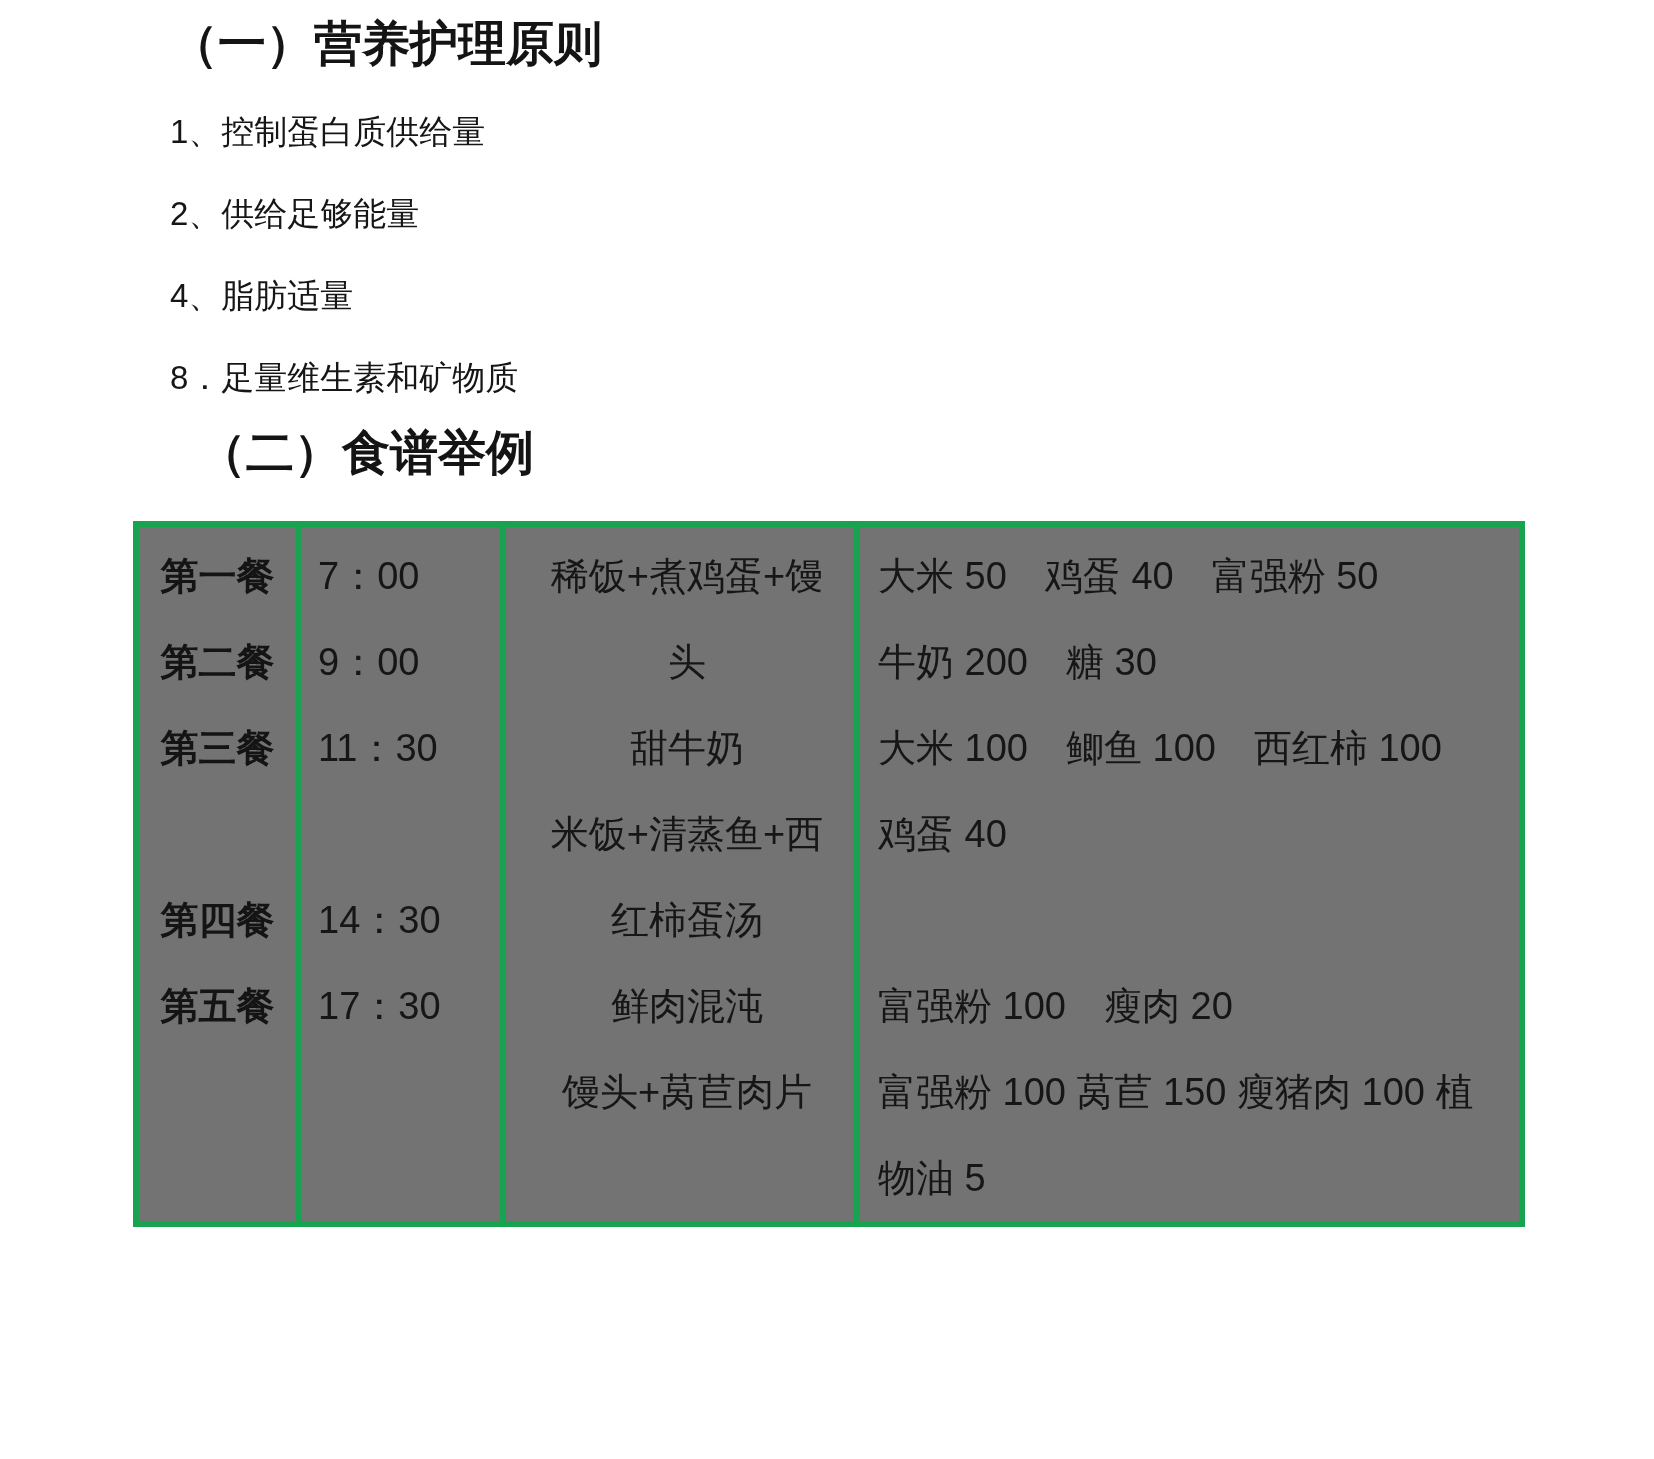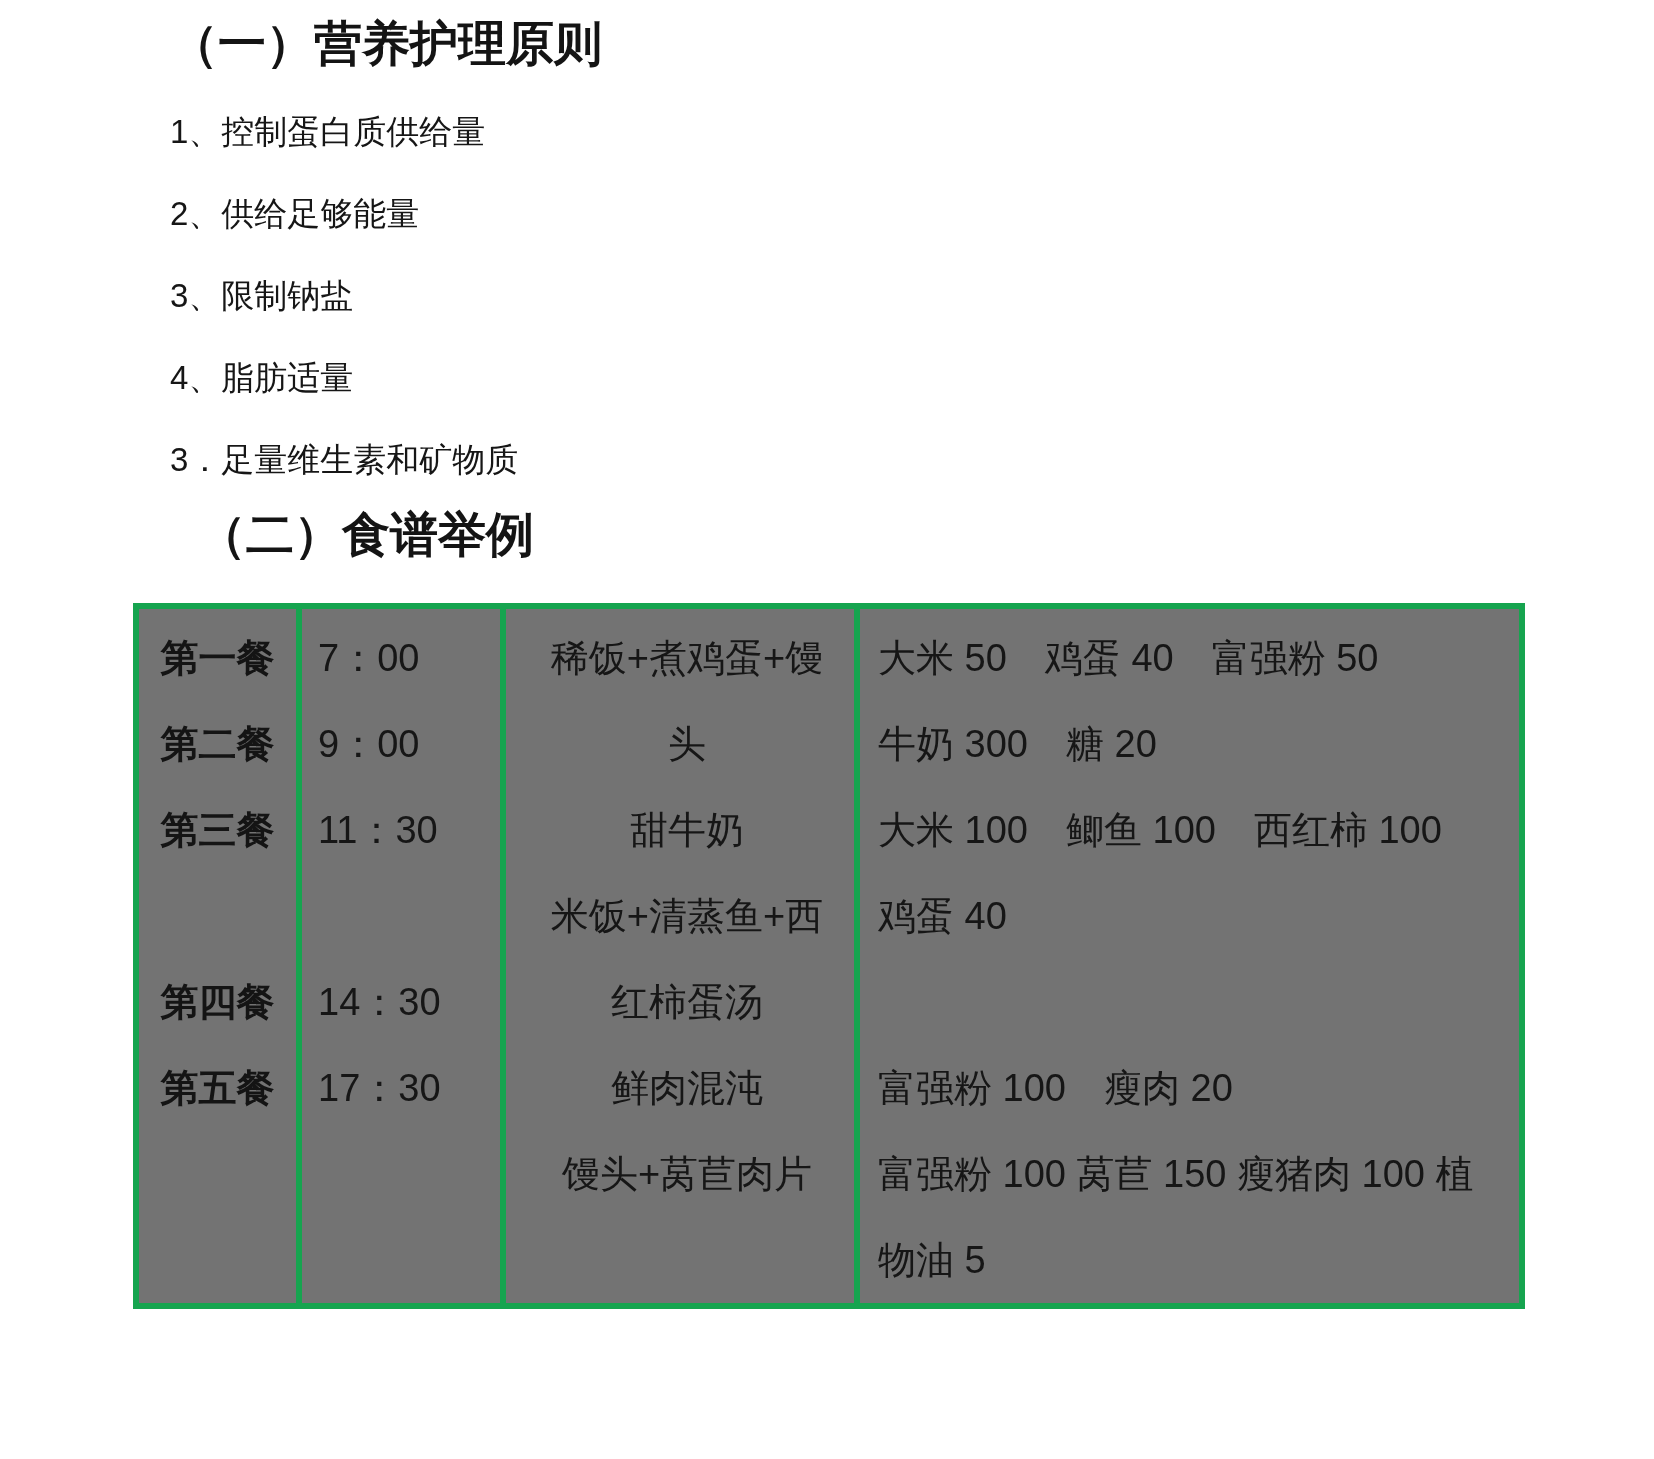--- a/index.html
+++ b/index.html
@@ -98,23 +98,22 @@
 </style>
 </head>
 <body>
 
 <div class="doc-page">
 
   <h2 class="sec-title sec-title-1">（一）营养护理原则</h2>
 
   <p class="principle principle-first">1、控制蛋白质供给量</p>
   <p class="principle">2、供给足够能量</p>
-  <p class="principle">3、限制钠盐</p>
   <p class="principle">4、脂肪适量</p>
-  <p class="principle">3．足量维生素和矿物质</p>
+  <p class="principle">8．足量维生素和矿物质</p>
 
   <h2 class="sec-title sec-title-2">（二）食谱举例</h2>
 
   <table class="meal-table">
     <colgroup>
       <col style="width:163px">
       <col style="width:204px">
       <col style="width:354px">
       <col style="width:665px">
     </colgroup>
@@ -145,21 +144,21 @@
         <div class="bline">头</div>
         <div class="bline">甜牛奶</div>
         <div class="bline">米饭+清蒸鱼+西</div>
         <div class="bline">红柿蛋汤</div>
         <div class="bline">鲜肉混沌</div>
         <div class="bline">馒头+莴苣肉片</div>
         <div class="bline"></div>
       </td>
       <td class="col-food">
         <div class="bline">大米 50　鸡蛋 40　富强粉 50</div>
-        <div class="bline">牛奶 300　糖 20</div>
+        <div class="bline">牛奶 200　糖 30</div>
         <div class="bline">大米 100　鲫鱼 100　西红柿 100</div>
         <div class="bline">鸡蛋 40</div>
         <div class="bline"></div>
         <div class="bline">富强粉 100　瘦肉 20</div>
         <div class="bline">富强粉 100 莴苣 150 瘦猪肉 100 植</div>
         <div class="bline">物油 5</div>
       </td>
     </tr>
   </tbody>
     </table>

